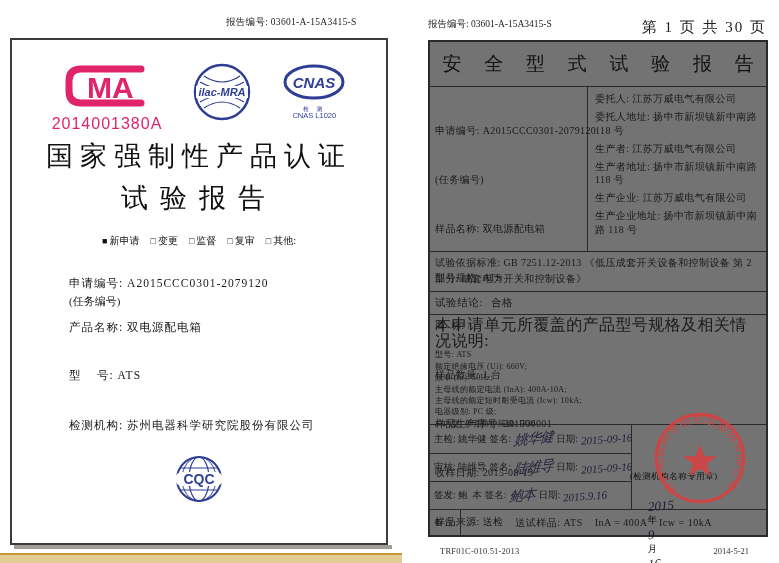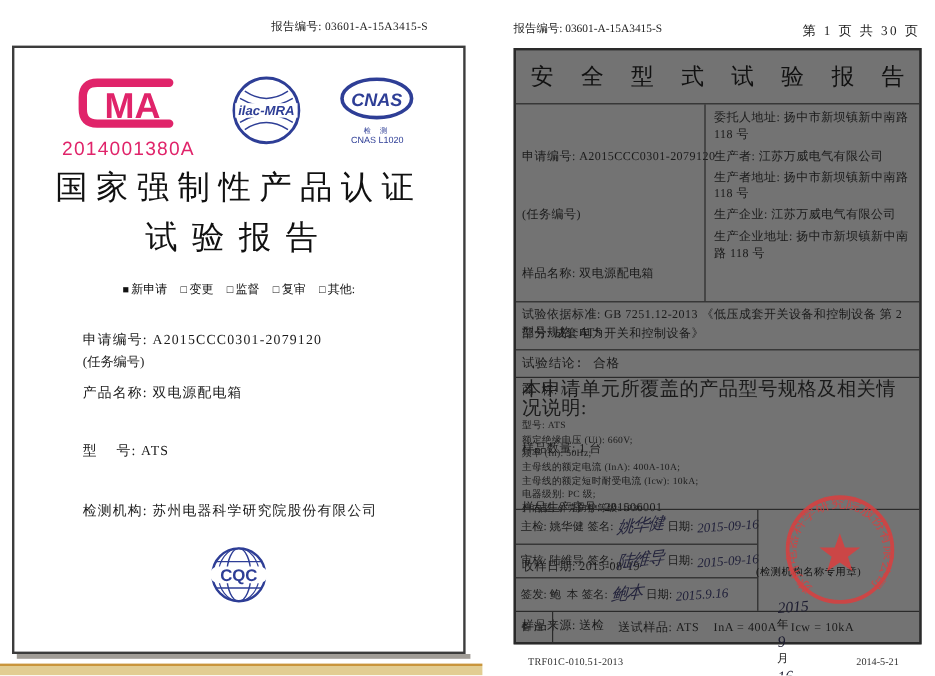--- a/index.html
+++ b/index.html
@@ -28,32 +28,32 @@
     font-size:27px; letter-spacing:12px; color:#111; }
   .chk-row { position:absolute; left:0; top:194px; width:100%; display:flex; justify-content:center; gap:11px;
     font-size:10px; color:#111; }
   .chk-item span { vertical-align:middle; }
   .chk-mark { font-size:9px; margin-right:2px; }
   .lp-line { position:absolute; white-space:pre; }
   .cqc-wrap { position:absolute; left:0; top:414px; width:100%; text-align:center; }
 
   
   .rp-header-left { position:absolute; left:428px; top:18px; font-size:9.5px; color:#222; }
-  .rp-header-right { position:absolute; right:12px; top:18px; font-size:11px; letter-spacing:2px; color:#222; }
+  .rp-header-right { position:absolute; right:12px; top:18px; font-size:15px; letter-spacing:2px; color:#222; }
   #report-table { position:absolute; left:428px; top:40px; width:340px; height:497px;
     border:2px solid #2a2a2a; background:#737373; display:flex; flex-direction:column; }
   .row-title { height:46px; border-bottom:1px solid #2a2a2a; display:flex; align-items:center; justify-content:center;
     font-size:19px; letter-spacing:9px; text-indent:9px; color:#111; }
   .row-info { height:165px; border-bottom:1px solid #2a2a2a; display:flex; font-size:10px; }
   .info-left { width:157px; padding:3px 0 0 5px; line-height:16.3px; letter-spacing:.4px; white-space:pre; }
   .info-right { flex:1; border-left:1px solid #2a2a2a; padding:5px 4px 0 7px; line-height:13.5px; letter-spacing:.4px; }
   .info-right div { margin-bottom:4.5px; }
   .row-standard { height:40px; border-bottom:1px solid #2a2a2a; padding:3px 6px 0 5px; font-size:10px; line-height:16px; letter-spacing:.4px; }
   .row-conclusion { height:24px; border-bottom:1px solid #2a2a2a; padding-left:5px; display:flex; align-items:center;
-    font-size:10.5px; letter-spacing:.6px; gap:8px;font-family:Liberation Mono, monospace; }
+    font-size:10.5px; letter-spacing:.6px; gap:8px; }
   .row-coverage { height:110px; border-bottom:1px solid #2a2a2a; padding:2px 6px 0 5px; }
   .cov-title { font-size:16px; line-height:16px; letter-spacing:.4px; }
   .cov-line { font-size:8px; line-height:11.4px; letter-spacing:.3px; }
   .row-sign { height:84px; display:flex; }
   .sign-left { width:201px; display:flex; flex-direction:column; }
   .sign-row { height:28px; display:flex; align-items:center; padding-left:4px; font-size:9.5px; gap:3px; white-space:pre; }
   .sign-row + .sign-row { border-top:1px solid #2a2a2a; }
   .sign-stamp-cell { flex:1; border-left:1px solid #2a2a2a; position:relative; }
   .row-note { height:26px; border-top:1px solid #2a2a2a; display:flex; font-size:10px; }
   .note-label { width:31px; border-right:1px solid #2a2a2a; display:flex; align-items:center; justify-content:center;
@@ -162,20 +162,21 @@
         <div>样品名称: 双电源配电箱</div>
         <div>型号规格: ATS</div>
         <div>商  标: /</div>
         <div>样品数量: 1 台</div>
         <div>样品生产序号: 201506001</div>
         <div>收样日期: 2015-08-19</div>
         <div>样品来源: 送检</div>
         <div>抽样通知书编号: /</div>
       </div>
       <div class="info-right">
+        <div>委托人: 江苏万威电气有限公司</div>
         <div>委托人地址: 扬中市新坝镇新中南路 118 号</div>
         <div>生产者: 江苏万威电气有限公司</div>
         <div>生产者地址: 扬中市新坝镇新中南路 118 号</div>
         <div>生产企业: 江苏万威电气有限公司</div>
         <div>生产企业地址: 扬中市新坝镇新中南路 118 号</div>
       </div>
     </div>
 
     <div class="row-standard">试验依据标准: GB 7251.12-2013 《低压成套开关设备和控制设备 第 2 部分: 成套电力开关和控制设备》</div>
 

